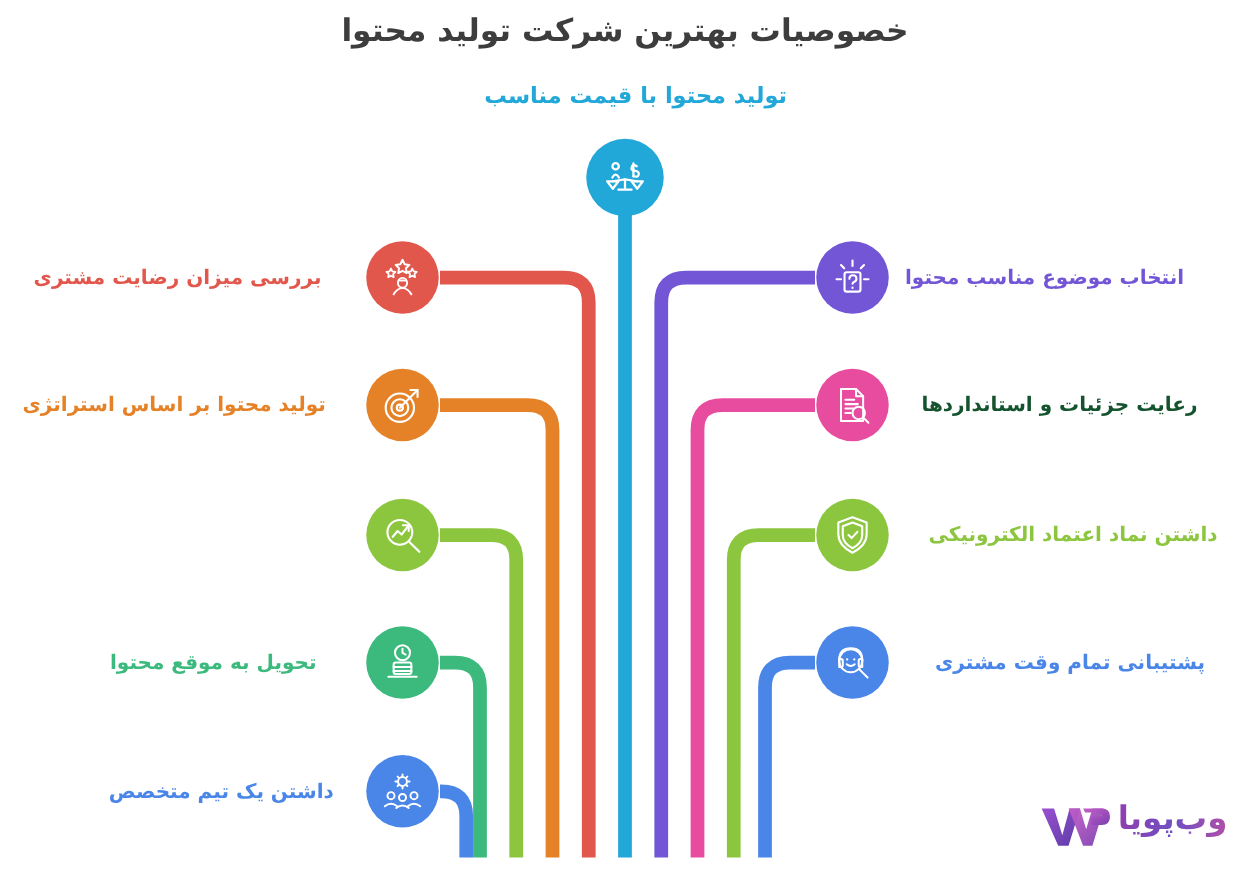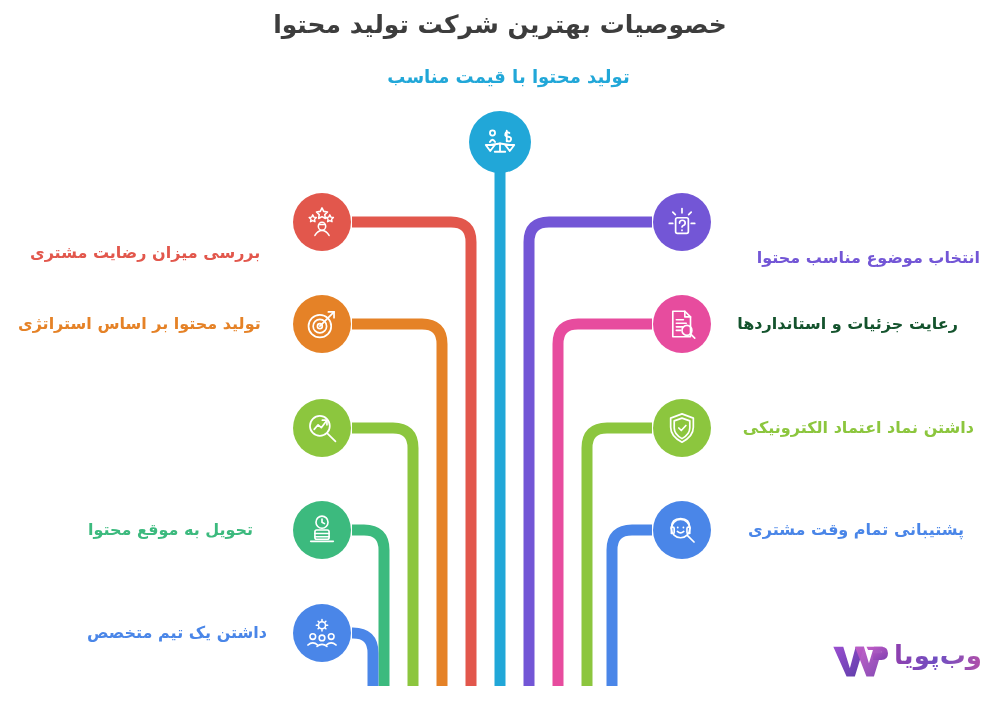--- a/index.html
+++ b/index.html
@@ -132,21 +132,21 @@
       <svg viewBox="0 0 48 48" fill="none" stroke="#ffffff" stroke-width="2.2" stroke-linecap="round" stroke-linejoin="round">
         <path d="M24 4 l2.4 5 5.4 .8 -3.9 3.8 .9 5.4 -4.8-2.6 -4.8 2.6 .9-5.4 -3.9-3.8 5.4-.8z"></path>
         <path d="M11 12 l1.7 3.5 3.8 .6 -2.8 2.7 .7 3.8 -3.4-1.8 -3.4 1.8 .7-3.8 -2.8-2.7 3.8-.6z" transform="translate(-1,1) scale(0.92) translate(2,2)"></path>
         <path d="M37 12 l1.7 3.5 3.8 .6 -2.8 2.7 .7 3.8 -3.4-1.8 -3.4 1.8 .7-3.8 -2.8-2.7 3.8-.6z" transform="translate(1,1) scale(0.92) translate(0,2)"></path>
         <ellipse cx="24" cy="30" rx="5.2" ry="5.6"></ellipse>
         <path d="M20 27.5 h8"></path>
         <path d="M14 43 q4-7 10-7 t10 7"></path>
       </svg>
     </span>
   </div>
-  <div class="label left" style="left:30px;top:212px;width:252px;color:#e2574c;text-align:left;margin-top:31px;">بررسی میزان رضایت مشتری</div>
+  <div class="label left" style="left:16px;top:212px;width:252px;color:#e2574c;text-align:center;">بررسی میزان رضایت مشتری</div>
 
   <div class="bubble" style="left:293px;top:295px;background:#e58227;">
     <span>
       <svg viewBox="0 0 48 48" fill="none" stroke="#ffffff" stroke-width="2.4" stroke-linecap="round" stroke-linejoin="round">
         <circle cx="21" cy="27" r="16"></circle>
         <circle cx="21" cy="27" r="9.5"></circle>
         <circle cx="21" cy="27" r="3.4"></circle>
         <path d="M21 27 L41 7"></path>
         <path d="M33 7 L41 7 L41 15"></path>
       </svg>
@@ -200,21 +200,21 @@
       <svg viewBox="0 0 48 48" fill="none" stroke="#ffffff" stroke-width="2.4" stroke-linecap="round" stroke-linejoin="round">
         <rect x="15" y="18" width="18" height="22" rx="2.5"></rect>
         <path d="M20.5 25.5 q0-4 4-4 t4 4 q0 3-3.5 3.8 L24 31"></path>
         <path d="M24 35.5 v.4"></path>
         <path d="M24 5 v6"></path>
         <path d="M11 10 l3.6 3.6 M37 10 l-3.6 3.6"></path>
         <path d="M6 26 h5 M42 26 h-5"></path>
       </svg>
     </span>
   </div>
-  <div class="label right" style="left:724px;top:212px;width:256px;color:#7356d6;text-align:right;margin-top:36px;">انتخاب موضوع مناسب محتوا</div>
+  <div class="label right" style="left:724px;top:212px;width:256px;color:#7356d6;text-align:left;">انتخاب موضوع مناسب محتوا</div>
 
   <div class="bubble" style="left:653px;top:295px;background:#e74c9e;">
     <span>
       <svg viewBox="0 0 48 48" fill="none" stroke="#ffffff" stroke-width="2.3" stroke-linecap="round" stroke-linejoin="round">
         <path d="M11 6 h17 l8 8 v28 h-25 z"></path>
         <path d="M28 6 v8 h8"></path>
         <path d="M16 18 h10 M16 23 h14 M16 28 h9 M16 33 h6"></path>
         <circle cx="31" cy="33" r="7"></circle>
         <path d="M36 38 L42 44"></path>
       </svg>

